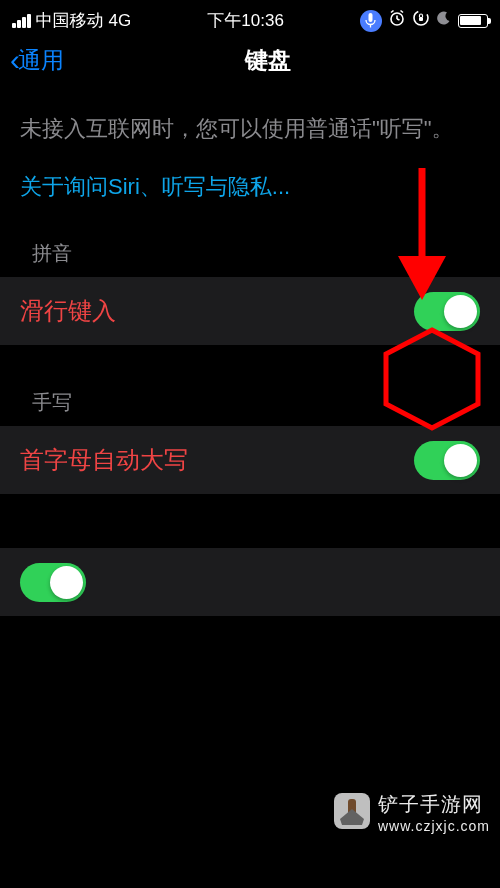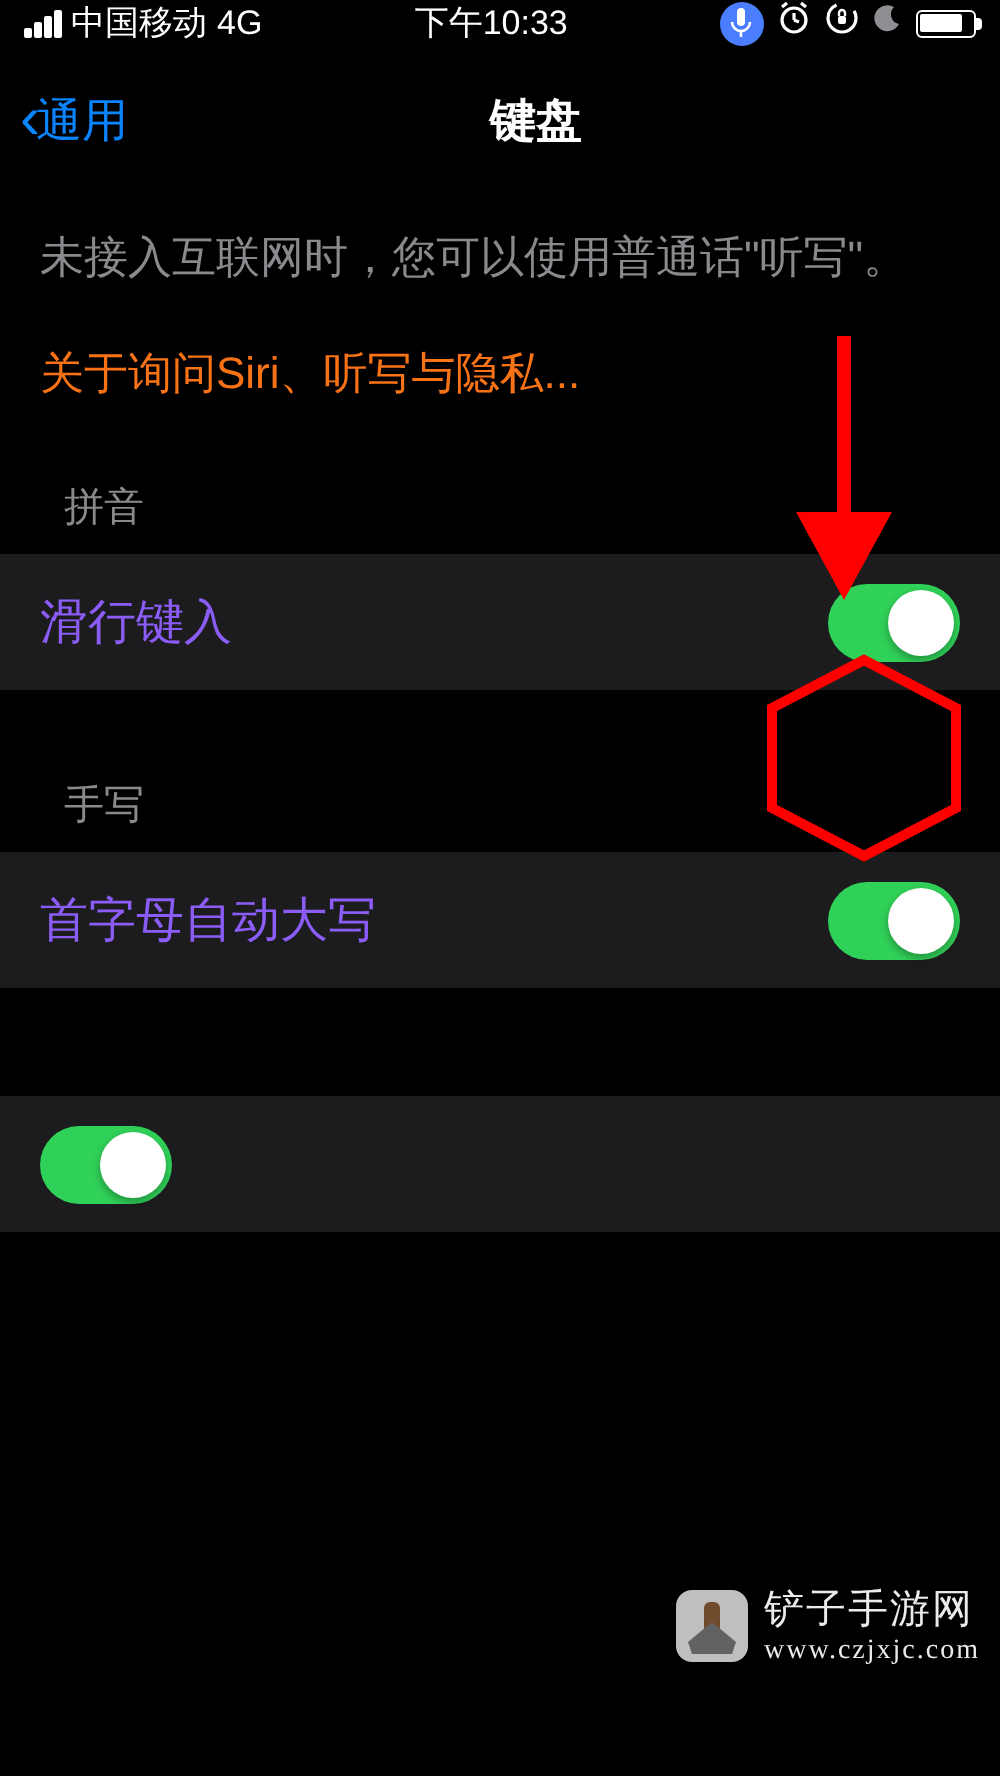--- a/index.html
+++ b/index.html
@@ -8,21 +8,21 @@
       height: 888px;
       background: #000;
       font-family: -apple-system, "Helvetica Neue", sans-serif;
       color: #fff;
       overflow: hidden;
       position: relative;
     }
     .status-bar {
       height: 32px;
       display: flex;
-      align-items: flex-start;
+      align-items: flex-end;
       justify-content: space-between;
       padding: 0 12px;
       font-size: 17px;
       font-weight: 500;
     }
     .status-left { display: flex; align-items: center; gap: 5px; }
     .status-right { display: flex; align-items: center; gap: 6px; }
     .signal-bars { display: inline-flex; align-items: flex-end; gap: 1.5px; }
     .signal-bars span { width: 3.5px; background: #fff; border-radius: 1px; }
     .signal-bars span:nth-child(1){height:5px}
@@ -46,76 +46,76 @@
     }
     .back-btn { display:flex; align-items:center; color:#0b84ff; font-size: 23px; }
     .back-chevron { font-size: 30px; line-height:1; margin-right:-2px; font-weight:300; }
     .nav-title {
       position:absolute; left:0; right:0; text-align:center;
       font-size: 23px; font-weight:600; pointer-events:none;padding-left:36px;
     }
 
     .info-block { padding: 24px 20px 4px; }
     .info-text { color: #8a8a8e; font-size: 22px; line-height: 1.55; }
-    .info-link { color: #f97316; font-size: 22px; margin-top: 26px; display:block; }
+    .info-link { color: #0ea5e9; font-size: 22px; margin-top: 26px; display:block; }
 
     .section-header {
       color: #8a8a8e; font-size: 20px;
       padding: 34px 32px 10px;
     }
     .section-header.tight { padding-top: 44px; }
 
     .cell-group { background: #1c1c1e; }
     .cell {
       display:flex; align-items:center; justify-content:space-between;
       padding: 0 20px; min-height: 68px;
       position: relative;
     }
     .cell:not(:last-child)::after {
       content:''; position:absolute; left:20px; right:0; bottom:0;
       height:1px; background:#333;
     }
-    .cell-label { font-size: 24px; color:#8b5cf6; }
+    .cell-label { font-size: 24px; color:#ef4444; }
     .chevron { color:#636366; font-size: 26px; font-weight:400; }
 
     .toggle {
       width: 66px; height: 39px; border-radius: 20px;
       background: #30d158; position: relative;
     }
     .toggle-knob {
       position:absolute; right:3px; top:3px;
       width:33px; height:33px; border-radius:50%; background:#fff;
       box-shadow: 0 2px 4px rgba(0,0,0,0.3);
     }
 
     .annot-arrow { position:absolute; left:392px; top:160px; pointer-events:none; }
     .annot-hex { position:absolute; left:378px; top:324px; pointer-events:none; }
 
     .watermark {
       position:absolute; right:10px; bottom:54px;
-      display:flex; align-items:center; gap:6px; opacity:0.92;font-family:Liberation Serif, serif;
+      display:flex; gap:6px; opacity:0.92;
     }
     .wm-logo { width:40px; height:40px; }
     .wm-text { color:#fff; font-size: 20px; letter-spacing:1px; text-shadow:0 0 4px #000; }
   </style>
 </head>
 <body>
 
 <div class="status-bar">
   <div class="status-left">
     <span class="signal-bars">
         <span></span>
         <span></span>
         <span></span>
         <span></span>
       </span>
     <span>中国移动</span>
     <span>4G</span>
   </div>
-  <div>下午10:33</div>
+  <div>下午10:36</div>
   <div class="status-right">
     <span class="mic-circle">
       <svg width="11" height="15" viewBox="0 0 11 15">
           <rect x="3.5" y="0" width="4" height="9" rx="2" fill="#fff"></rect>
           <path d="M1 7a4.5 4.5 0 0 0 9 0" stroke="#fff" stroke-width="1.3" fill="none"></path>
           <line x1="5.5" y1="11.5" x2="5.5" y2="14.5" stroke="#fff" stroke-width="1.3"></line>
         </svg>
     </span>
     <span>
       <svg width="18" height="18" viewBox="0 0 18 18">

